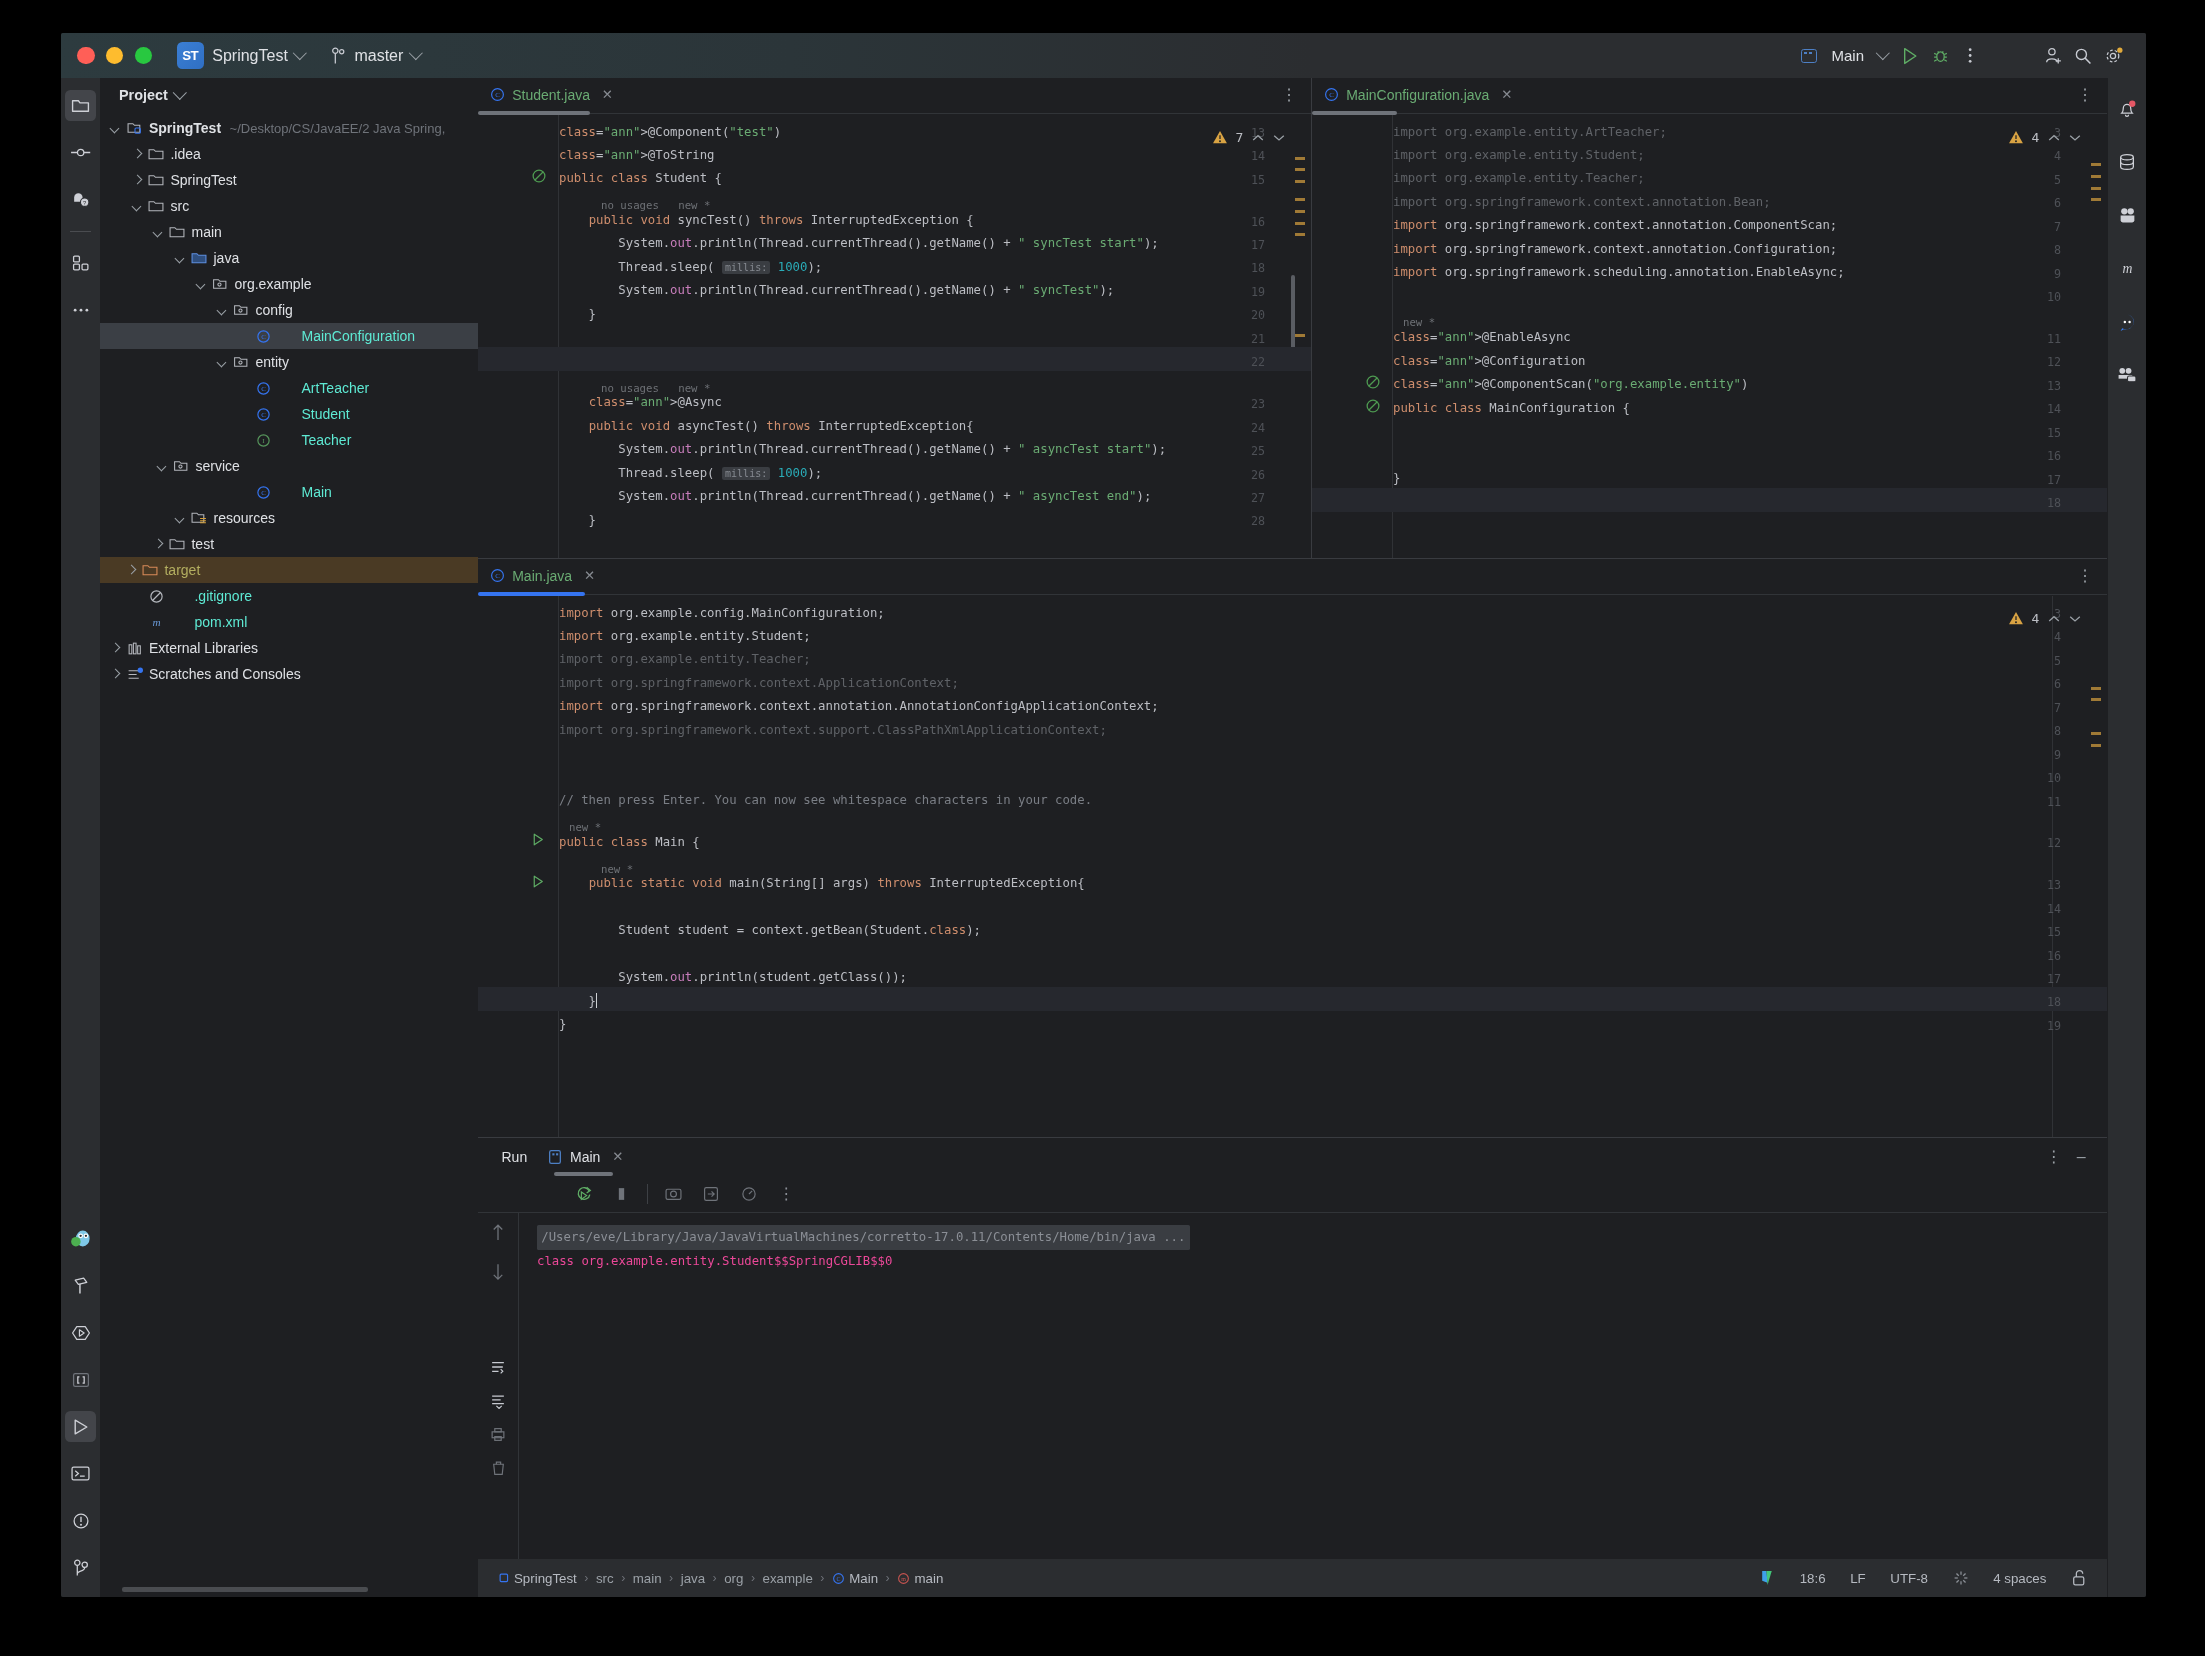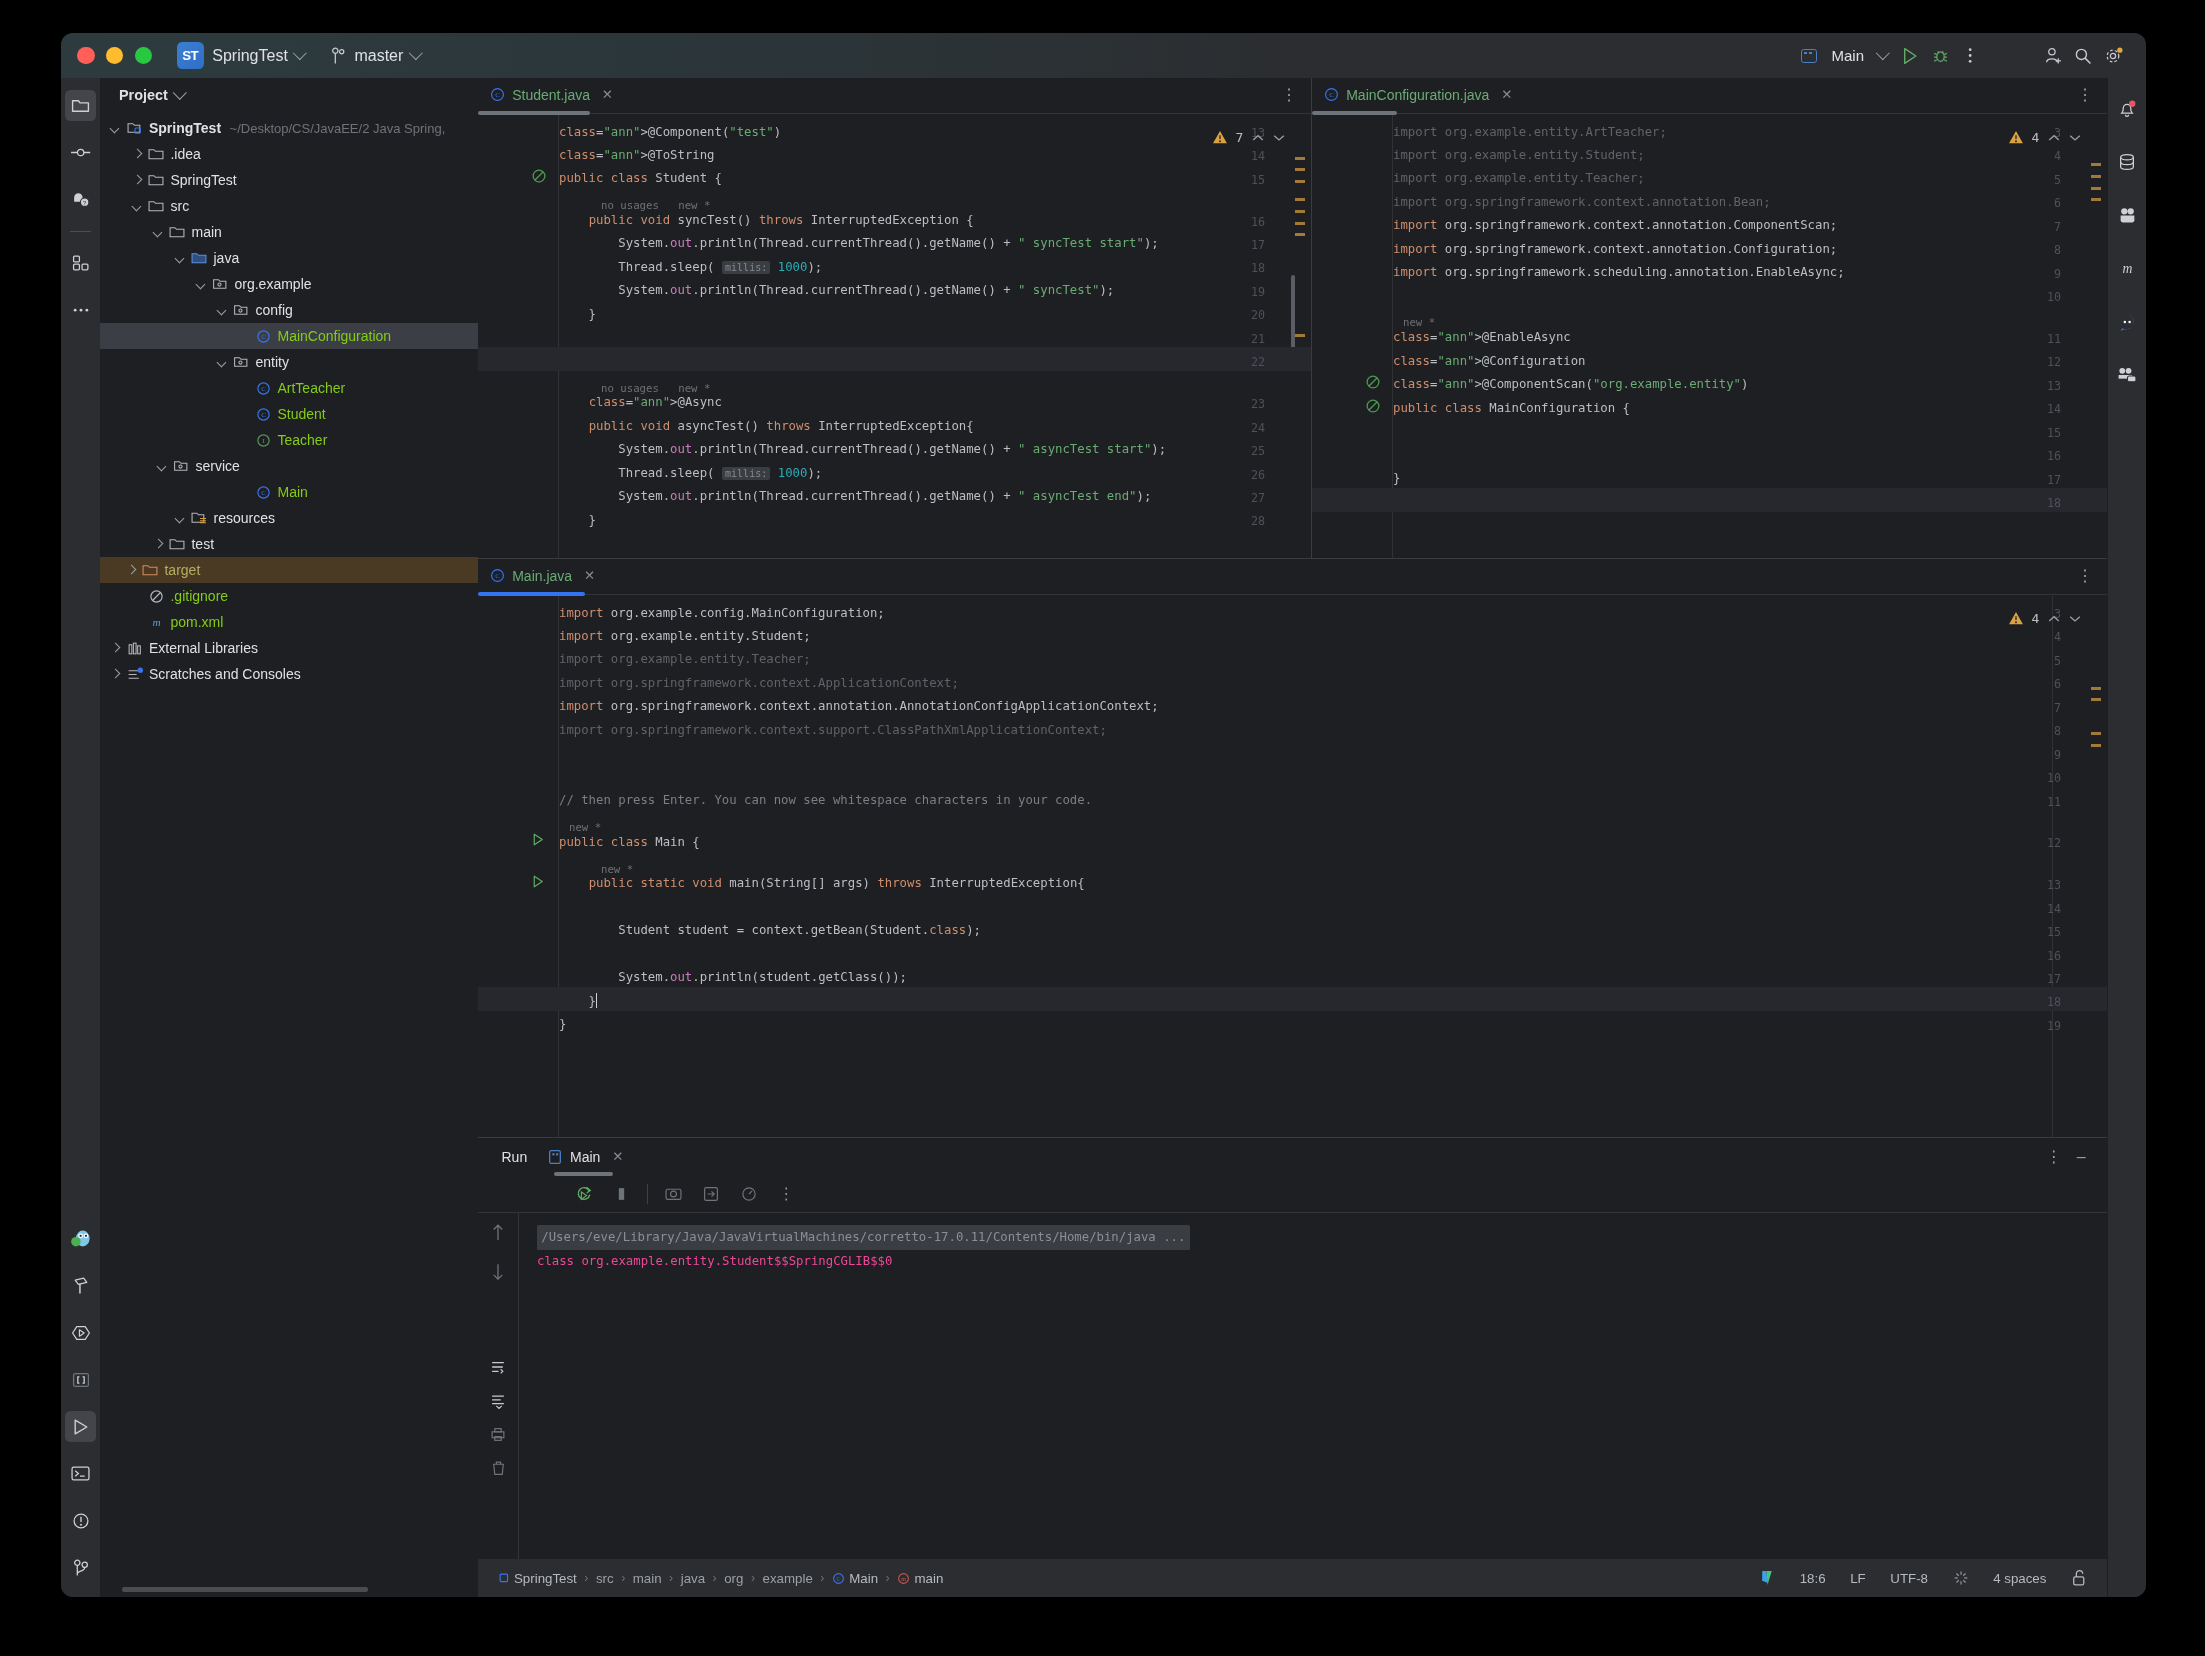--- a/index.html
+++ b/index.html
@@ -7,21 +7,21 @@
     width: 2205px; height: 1657px;
     background: #000;
     font-family: "Liberation Sans", sans-serif;
     overflow: hidden;
   }
   .ide {
     position: absolute;
     left: 61px; top: 33px;
     width: 2085px; height: 1564px;
     background: #1e1f22;
-    border-radius: 12px;
+    border-radius: 2px;
     overflow: hidden;
     display: flex; flex-direction: column;
   }
   
   .titlebar {
     height: 45px; flex: 0 0 45px;
     background: linear-gradient(to right,#2d3b3f 0%, #2b3539 35%, #2b2d30 60%, #2b2d30 100%);
     display: flex; align-items: center; position: relative;
   }
   .traffic { display: flex; gap: 11.2px; margin-left: 16px; }
@@ -68,21 +68,21 @@
   .node.sel { background: #3b3f45; }
   .node.target-hl { background: #4a3a24; }
   .arrow { width: 14px; height: 14px; flex: 0 0 14px; position: relative; margin-right: 3.2px; }
   .arrow.r::after { content:''; position:absolute; left:3.7px; top:2.7px; width:5.9px; height:5.9px;
     border-right: 1.6px solid #9aa0a6; border-top: 1.6px solid #9aa0a6; transform: rotate(45deg); }
   .arrow.d::after { content:''; position:absolute; left:2.7px; top:3.7px; width:5.9px; height:5.9px;
     border-right: 1.6px solid #9aa0a6; border-bottom: 1.6px solid #9aa0a6; transform: rotate(45deg); }
   .ic { width: 18px; flex: 0 0 18px; height: 16px; margin-right: 5.3px; display: flex; align-items: center; justify-content: center;}
   .nlabel { color: #dfe1e5; }
   .nlabel.b { font-weight: bold; }
-  .nlabel.green { color: #84cc16; }
+  .nlabel.green { color: #5eead4; margin-left: 24px; }
   .nlabel.yellow { color: #b3ae60; }
   .npath { color: #6f737a; margin-left: 8.5px; font-size: 13px; }
   .tree-scroll { position: absolute; left: 22.4px; bottom: 5.3px; width: 246px; height: 4.3px; background: #4a4c50; border-radius: 2.1px; }
   
   .editors { flex: 1; display: flex; flex-direction: column; min-width: 0; background: #1e1f22; }
   .toprow { display: flex; flex: 0 0 480px; min-height: 0; }
   .epane { display: flex; flex-direction: column; min-width: 0; position: relative; }
   .epane.left { flex: 0 0 834px; border-right: 0.5px solid #393b40; }
   .epane.right { flex: 1; }
   .etabs { height: 33px; display: flex; align-items: center; background: #1e1f22; position: relative; }

